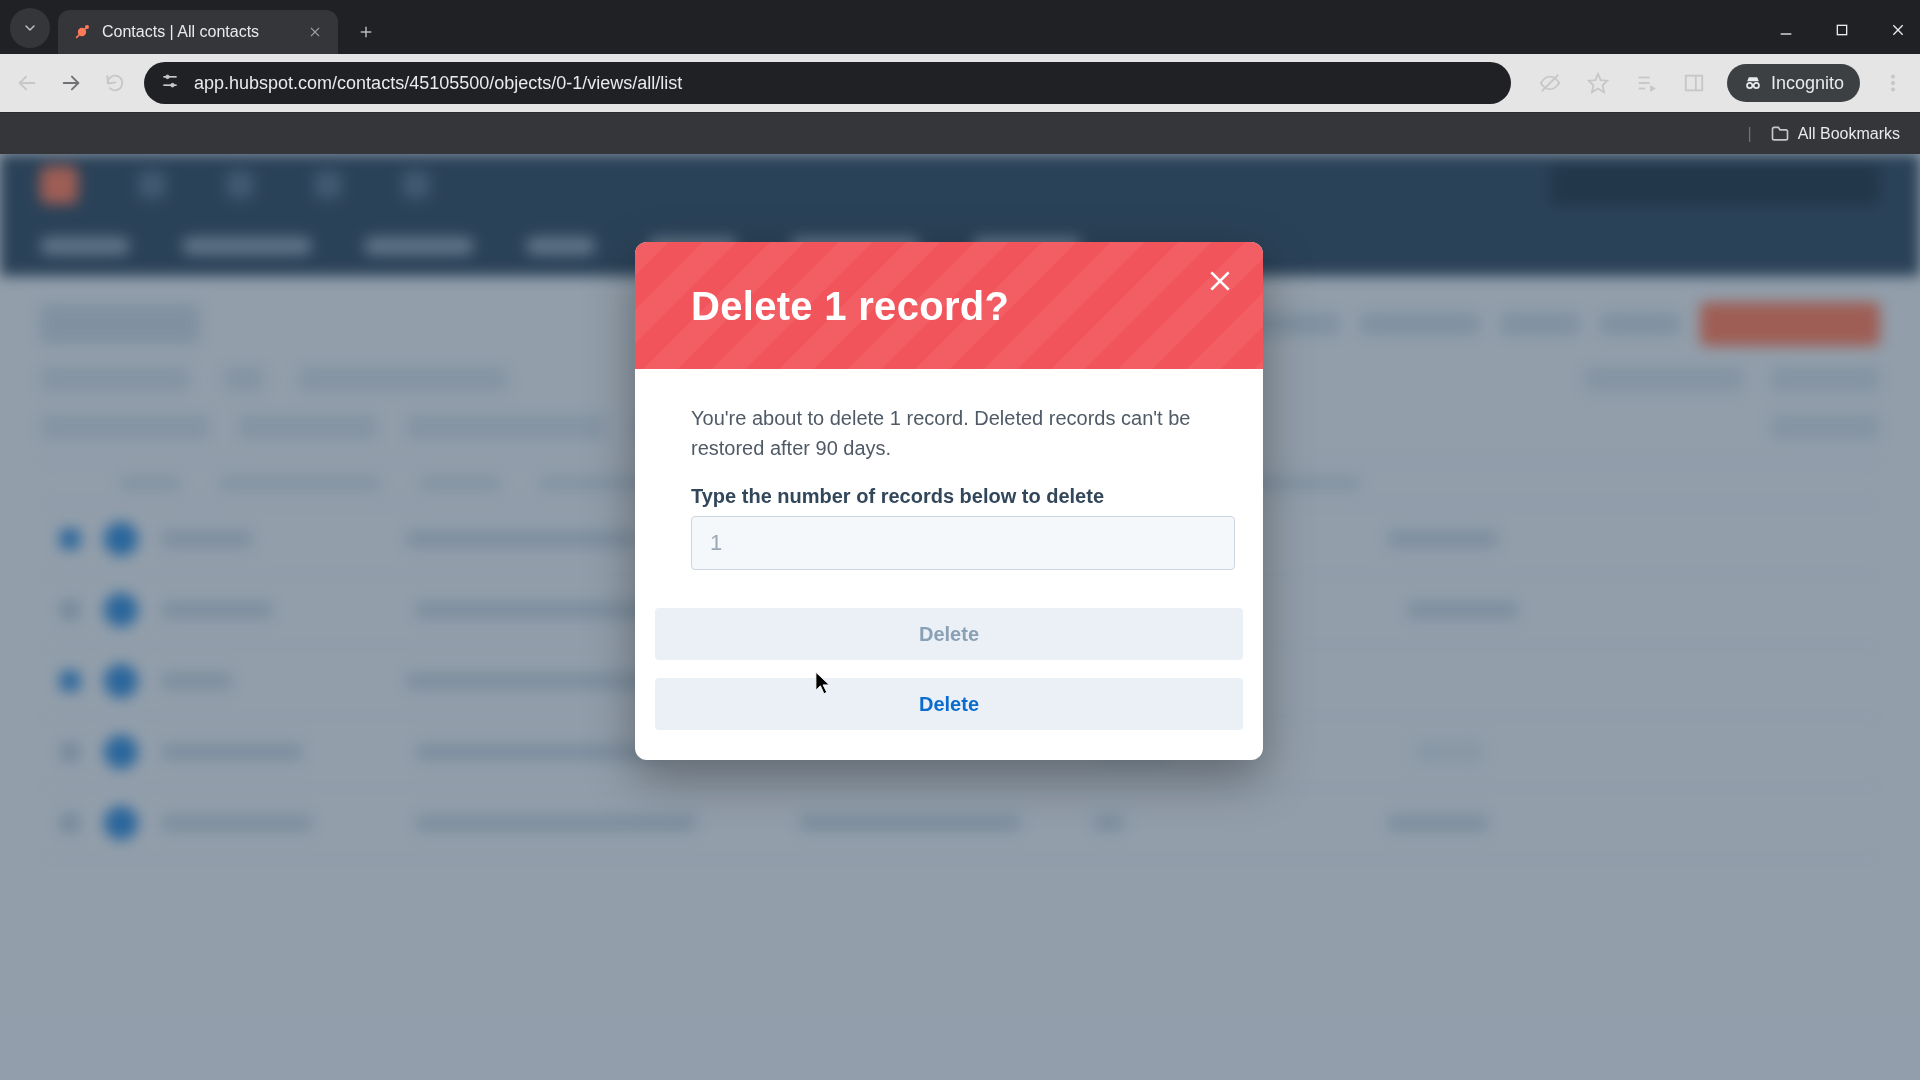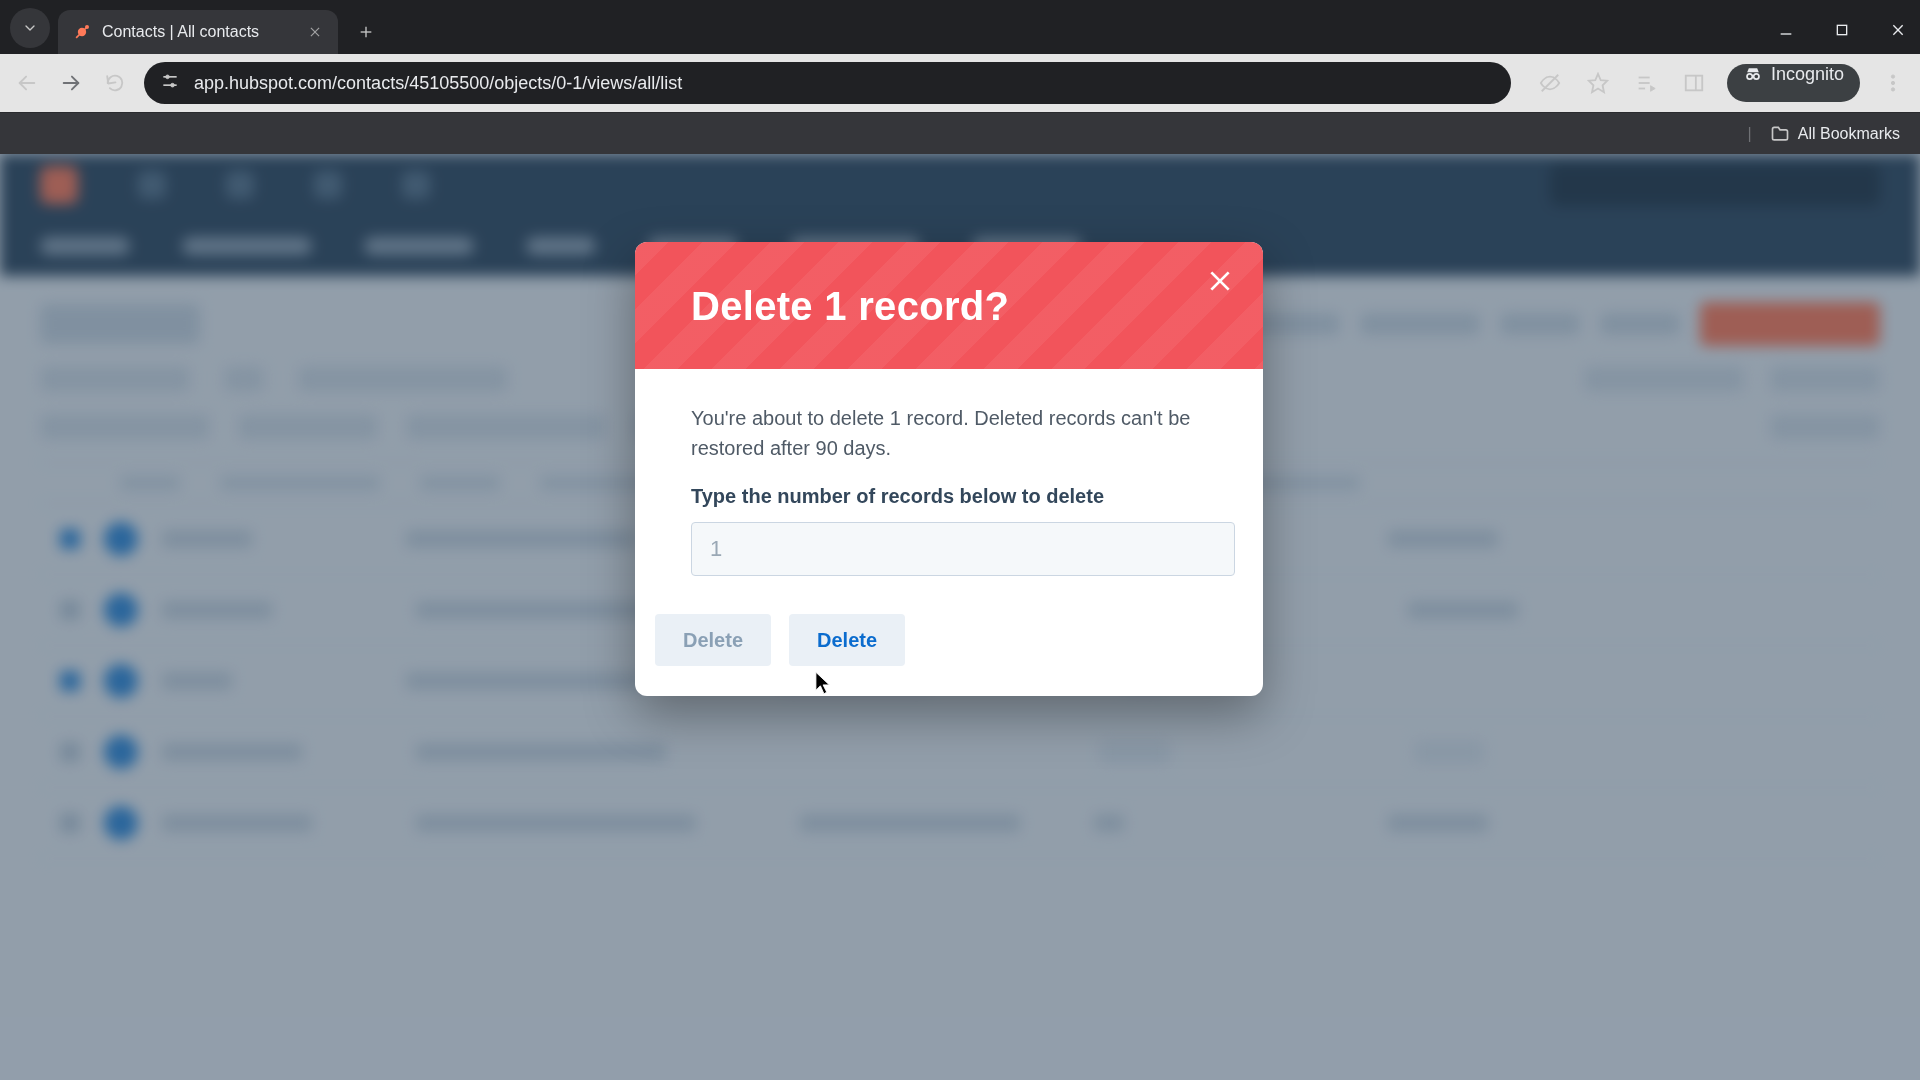--- a/index.html
+++ b/index.html
@@ -58,21 +58,21 @@
   .nav-icon svg { width:22px; height:22px; stroke:#c7c7c7; fill:none; }
   .nav-icon.disabled svg { stroke:#6f7175; }
   .omnibox {
     flex:1; height:42px; background:#202124; border-radius:22px;
     display:flex; align-items:center; padding:0 16px; color:#e8eaed; font-size:18px; gap:14px;
   }
   .omnibox .sec svg { width:20px; height:20px; stroke:#c7c7c7; fill:none; }
   .right-icons { display:flex; align-items:center; gap:18px; margin-left:10px; }
   .right-icons .nav-icon svg { width:22px; height:22px; }
   .incog-chip {
-    display:flex; gap:8px;
+    display:flex; align-items:center; gap:8px;
     background:#3c4043; color:#e8eaed;
     height:38px; padding:0 16px; border-radius:20px; font-size:18px;
   }
 
   
   .bookmarks {
     height: 42px; background:#35363a; border-top:1px solid #2a2b2e;
     display:flex; align-items:center; justify-content:flex-end; padding-right:20px; color:#e8eaed; font-size:16px;
   }
   .bookmarks .sep { color:#6f7175; margin-right:18px; }
@@ -141,27 +141,27 @@
     position:relative;
   }
   .modal-title { color:#fff; font-size:40px; font-weight:700; letter-spacing:.3px; }
   .modal-close {
     position:absolute; top:22px; right:26px; width:34px; height:34px;
     display:flex; align-items:center; justify-content:center; cursor:pointer;
   }
   .modal-close svg { width:26px; height:26px; stroke:#fff; stroke-width:2.5; }
   .modal-body { padding: 34px 28px 30px 56px; }
   .modal-text { color:#4f5a66; font-size:20px; line-height:1.5; margin-bottom:22px; }
-  .modal-label { color:#33475b; font-size:20px; font-weight:600; margin-bottom:14px; }
+  .modal-label { color:#33475b; font-size:20px; font-weight:600; margin-bottom:8px; }
   .modal-input {
     width:100%; height:54px; border:1px solid #cbd6e2; border-radius:4px;
     background:#f5f8fa; padding:0 18px; font-size:22px; color:#33475b;
   }
   .modal-input::placeholder { color:#9aa8b5; }
-  .modal-footer { padding: 8px 20px 30px 20px; display:flex; gap:18px; }
+  .modal-footer { padding: 8px 20px 30px 20px; display:flex; gap:18px;flex-direction:column; }
   .btn {
     height:52px; padding:0 28px; border-radius:4px; font-size:20px;
     display:inline-flex; align-items:center; justify-content:center;
     border:none; cursor:pointer;
   }
   .btn-delete { background:#eaf0f6; color:#8aa0b5; font-weight:600; }
   .btn-cancel { background:#eaf0f6; color:#0b6cce; font-weight:600; }
 
   
   .cursor {

